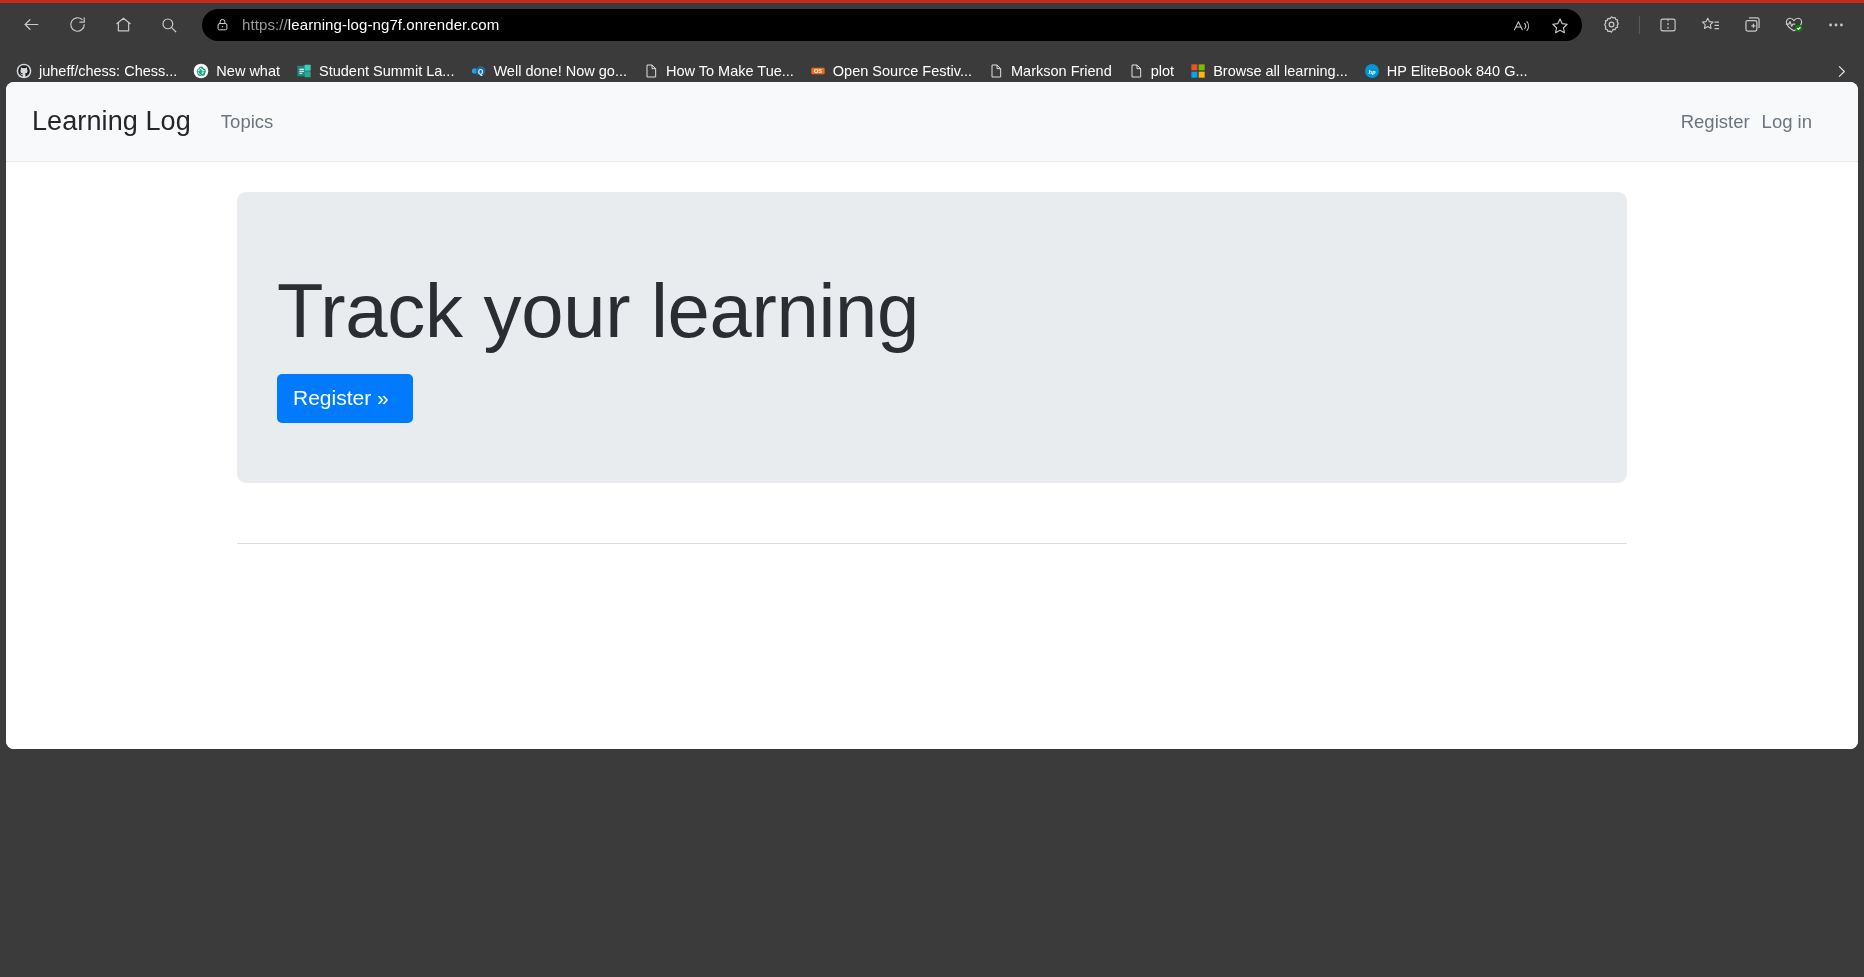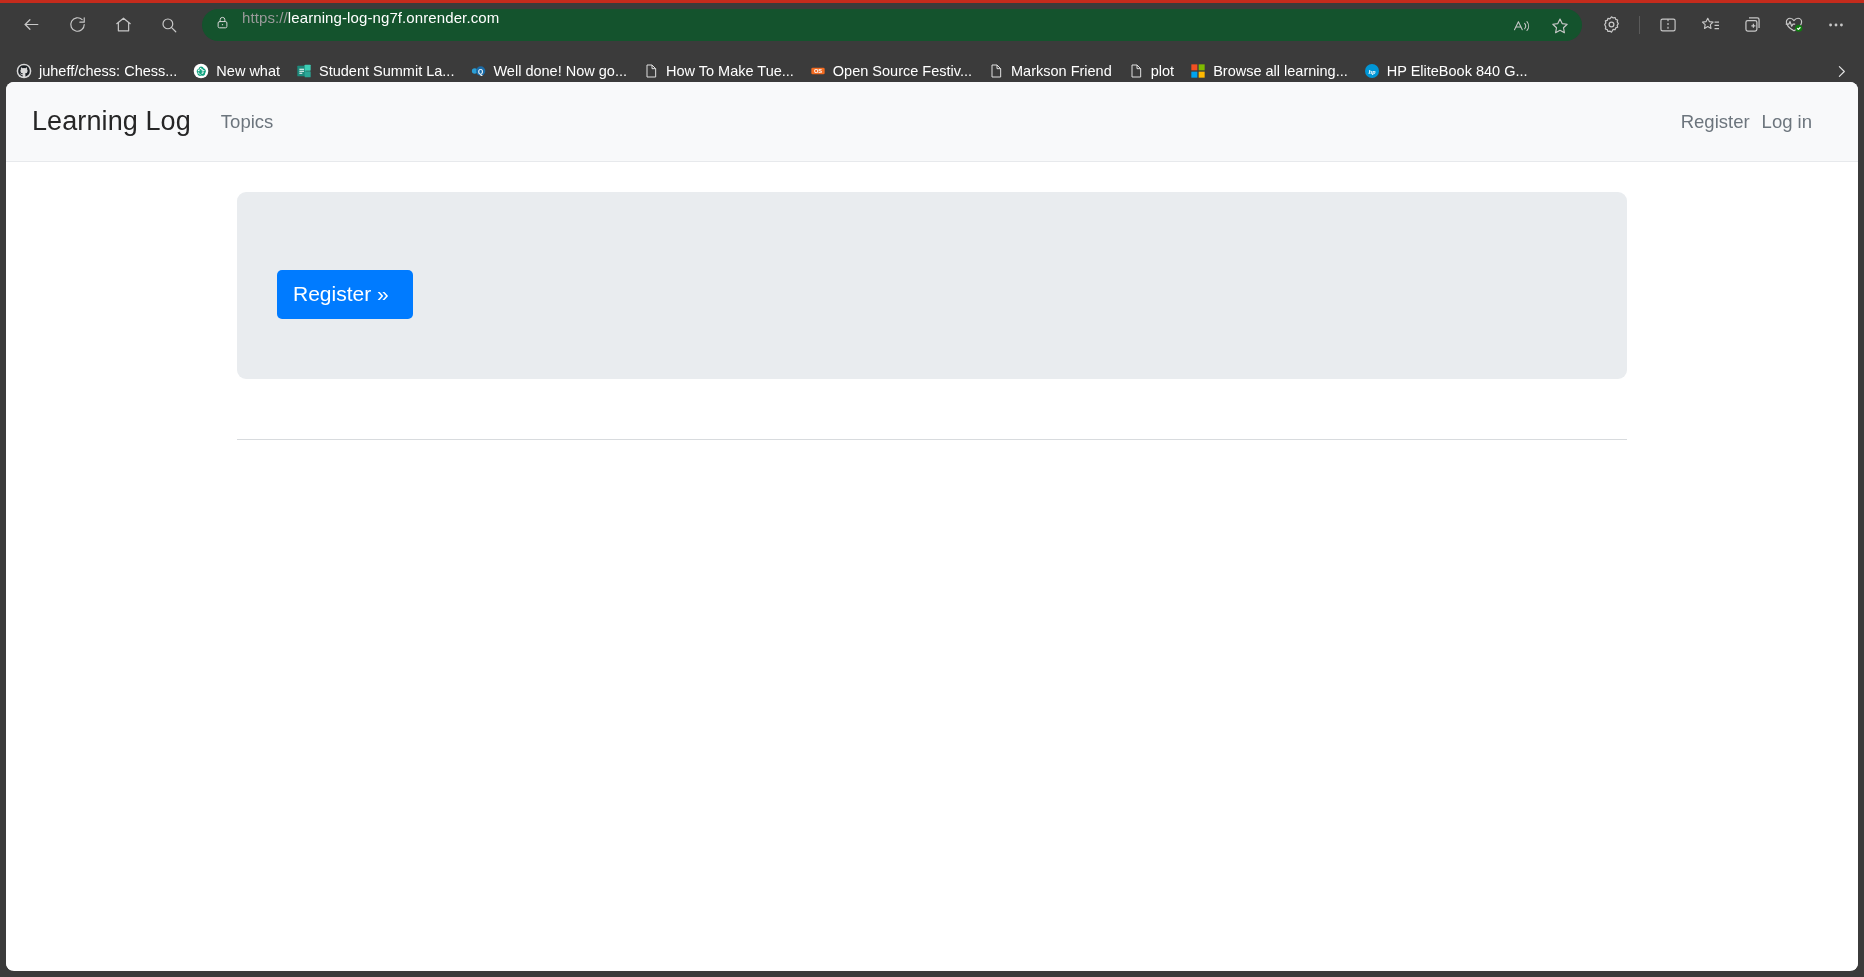--- a/index.html
+++ b/index.html
@@ -35,23 +35,23 @@
   }
   .tb-btn svg { display: block; }
 
   #nav-left { display: flex; align-items: center; gap: 8px; padding-left: 12px; }
 
   #addressbar {
     margin-left: 14px;
     height: 32px;
     flex: 1 1 auto;
     max-width: 1380px;
-    background: #14532d;
+    background: #000000;
     border-radius: 17px;
-    display: flex; 
+    display: flex; align-items: center;
     padding: 0 6px 0 4px;
     position: relative;
   }
   #lock-wrap {
     width: 32px; height: 28px;
     display: flex; align-items: center; justify-content: center;
     color: #d6d6d6;
   }
   #url-text {
     font-size: 15px;
@@ -100,21 +100,21 @@
     position: absolute; right: 10px; top: 4px;
     width: 26px; height: 26px;
     display: flex; align-items: center; justify-content: center;
     color: #e5e5e5;
   }
 
   
   #viewport {
     position: absolute;
     left: 6px; top: 82px;
-    width: 1852px; height: 889px;
+    width: 1852px; height: 667px;
     background: #ffffff;
     border-radius: 8px 8px 8px 8px;
     overflow: hidden;
   }
 
   
   #site-navbar {
     height: 80px;
     background: #f8f9fa;
     border-bottom: 1px solid #e7e9ec;
@@ -421,19 +421,20 @@
       </div>
       <div id="nav-right-links">
         <a class="nav-link">Register</a>
         <a class="nav-link">Log in</a>
       </div>
     </div>
 
     <div id="page-body">
       <div id="content-wrap">
         <div id="jumbotron">
+          <h1 id="hero-title">Track your learning</h1>
           <button id="register-btn">Register »</button>
         </div>
         <hr id="footer-rule">
       </div>
     </div>
   </div>
 </div>
 
 </body></html>

